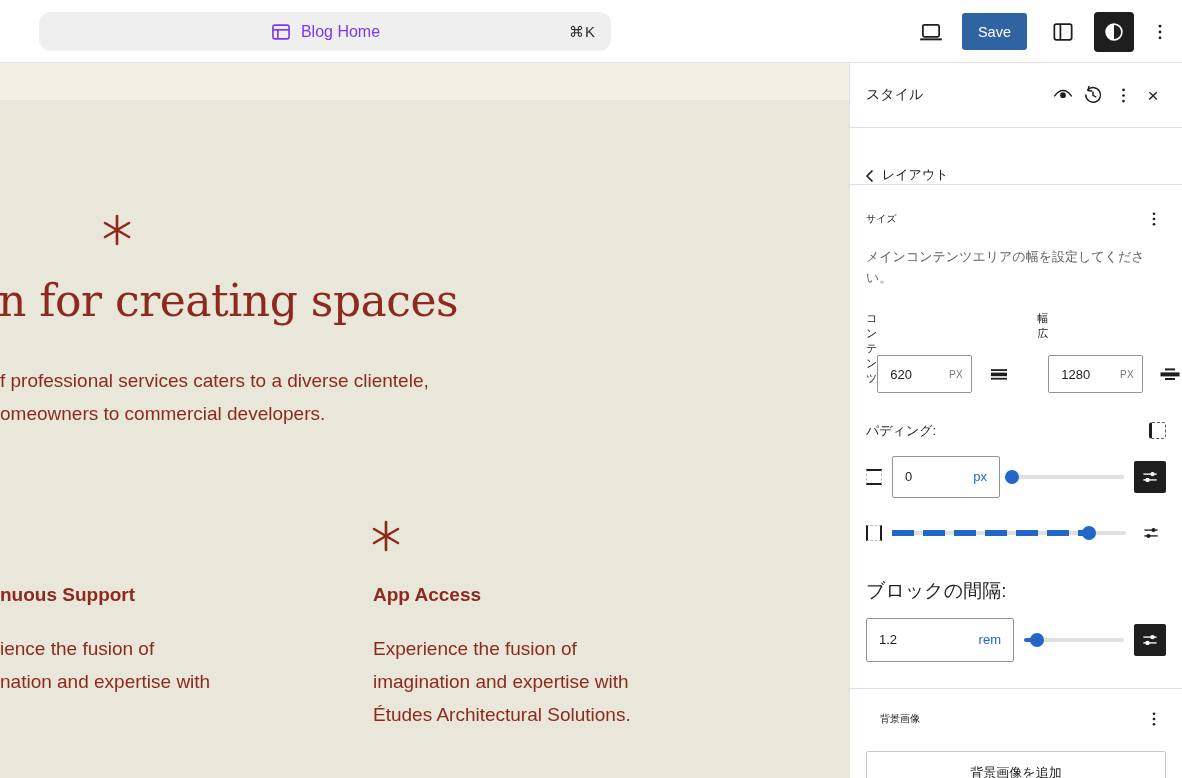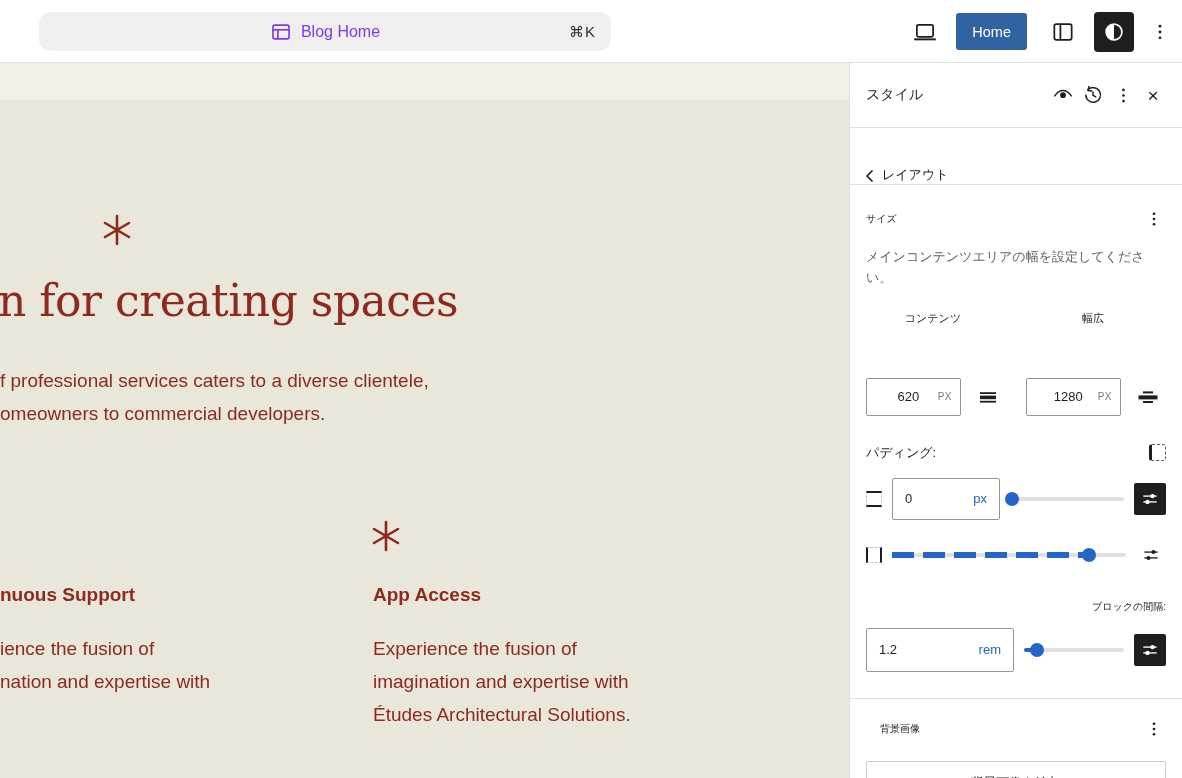--- a/index.html
+++ b/index.html
@@ -48,41 +48,41 @@
   .s-title{flex:1;font-size:14px;font-weight:500;}
   .s-header .icon-btn{width:30px;height:30px;}
   .s-back{height:57px;display:flex;align-items:flex-end;gap:4px;padding:0 12px;border-bottom:1px solid var(--border);cursor:pointer;}
   .s-back .back-label{font-size:13px;font-weight:500;}
   .s-body{padding:22px 16px 0 16px;}
   .sec-head{display:flex;align-items:center;justify-content:space-between;}
   .sec-title{font-size:10px;font-weight:400;}
   .kebab-btn{background:none;border:none;width:24px;height:24px;display:flex;align-items:center;justify-content:center;cursor:pointer;}
   .desc{color:var(--gray-text);font-size:13px;line-height:1.6;margin-top:16px;}
   .fields{display:flex;gap:26px;margin-top:22px;}
-  .field{display:flex;flex-direction:column;text-align:center;}
+  .field{display:flex;flex-direction:row;}
   .field-label{font-size:11px;font-weight:500;margin-bottom:8px;}
   .field-row{display:flex;align-items:center;gap:15px;margin-top:44px;}
   .unit-input{width:95px;height:38px;border:1px solid var(--input-border);border-radius:2px;display:flex;align-items:center;padding:0 8px 0 12px;background:#fff;cursor:text;}
   .unit-input .val{flex:1;font-size:13px;color:var(--ink);}
   .unit-input .unit{font-size:10px;color:var(--unit-gray);letter-spacing:.5px;}
   .pad-head{display:flex;align-items:flex-start;justify-content:space-between;margin-top:28px;}
   .ctl-row{display:flex;align-items:center;margin-top:16px;gap:10px;}
   .big-input{height:42px;border:1px solid var(--input-border);border-radius:2px;display:flex;align-items:center;padding:0 12px;background:#fff;cursor:text;}
   .big-input .val{font-size:13px;}
   .big-input .unit2{font-size:13px;color:var(--ctl-blue);margin-left:auto;cursor:pointer;}
   .slider{position:relative;height:4px;background:#e0e0e0;border-radius:2px;flex:1;cursor:pointer;}
   .slider .fill{position:absolute;left:0;top:0;height:100%;background:var(--ctl-blue);border-radius:2px;}
   .slider .dash-fill{position:absolute;left:0;top:-1px;height:6px;background:repeating-linear-gradient(90deg,var(--ctl-blue) 0 22px,transparent 22px 31px);}
   .slider .handle{position:absolute;top:-5px;width:14px;height:14px;border-radius:50%;background:var(--ctl-blue);}
   .black-btn{width:32px;height:32px;background:#1e1e1e;border:none;border-radius:2px;display:flex;align-items:center;justify-content:center;flex:0 0 auto;cursor:pointer;}
   .side-icon{width:16px;height:16px;flex:0 0 auto;}
   .side-icon.v{border-top:2px solid #1e1e1e;border-bottom:2px solid #1e1e1e;border-left:1.5px dashed #c0c0c0;border-right:1.5px dashed #c0c0c0;}
   .side-icon.h{border-left:2px solid #1e1e1e;border-right:2px solid #1e1e1e;border-top:1.5px dashed #c0c0c0;border-bottom:1.5px dashed #c0c0c0;}
   .unlink-icon{width:17px;height:17px;border:1.5px dashed #5a5a5a;border-left:3px solid #1e1e1e;border-radius:3px;}
-  .spacing-label{margin-top:30px;font-size:10px;text-align:right;}
+  .spacing-label{margin-top:30px;font-size:19px;}
   .s-divider{border:none;border-top:1px solid var(--border);margin:26px -16px 0 -16px;}
   .bg-head{display:flex;align-items:center;justify-content:space-between;margin-top:18px;margin-left:14px;}
   .add-btn{margin-top:20px;width:100%;height:44px;background:#fff;border:1px solid #c9c9c9;border-radius:2px;font-size:13px;font-family:inherit;color:var(--ink);cursor:pointer;}
   .xicon{font-size:19px;line-height:1;color:var(--ink);}
 </style>
 </head>
 <body>
 
 <header class="topbar">
   <div class="command-bar">
@@ -98,21 +98,21 @@
   </div>
   <div class="topbar-right">
     <button class="icon-btn">
       <span style="display:flex;">
         <svg width="26" height="26" viewBox="0 0 24 24" fill="none">
           <rect x="4.5" y="5.5" width="15" height="11" rx="1.5" stroke="#1e1e1e" stroke-width="1.6"></rect>
           <line x1="2" y1="18.8" x2="22" y2="18.8" stroke="#1e1e1e" stroke-width="1.8"></line>
         </svg>
       </span>
     </button>
-    <button class="save-btn">Home</button>
+    <button class="save-btn">Save</button>
     <button class="icon-btn" style="margin-left:5px;">
       <span style="display:flex;">
         <svg width="26" height="26" viewBox="0 0 24 24" fill="none">
           <rect x="4" y="4.8" width="16" height="14.4" rx="1.8" stroke="#1e1e1e" stroke-width="1.6"></rect>
           <line x1="9.6" y1="4.8" x2="9.6" y2="19.2" stroke="#1e1e1e" stroke-width="1.6"></line>
         </svg>
       </span>
     </button>
     <button class="contrast-btn">
       <span style="display:flex;">

